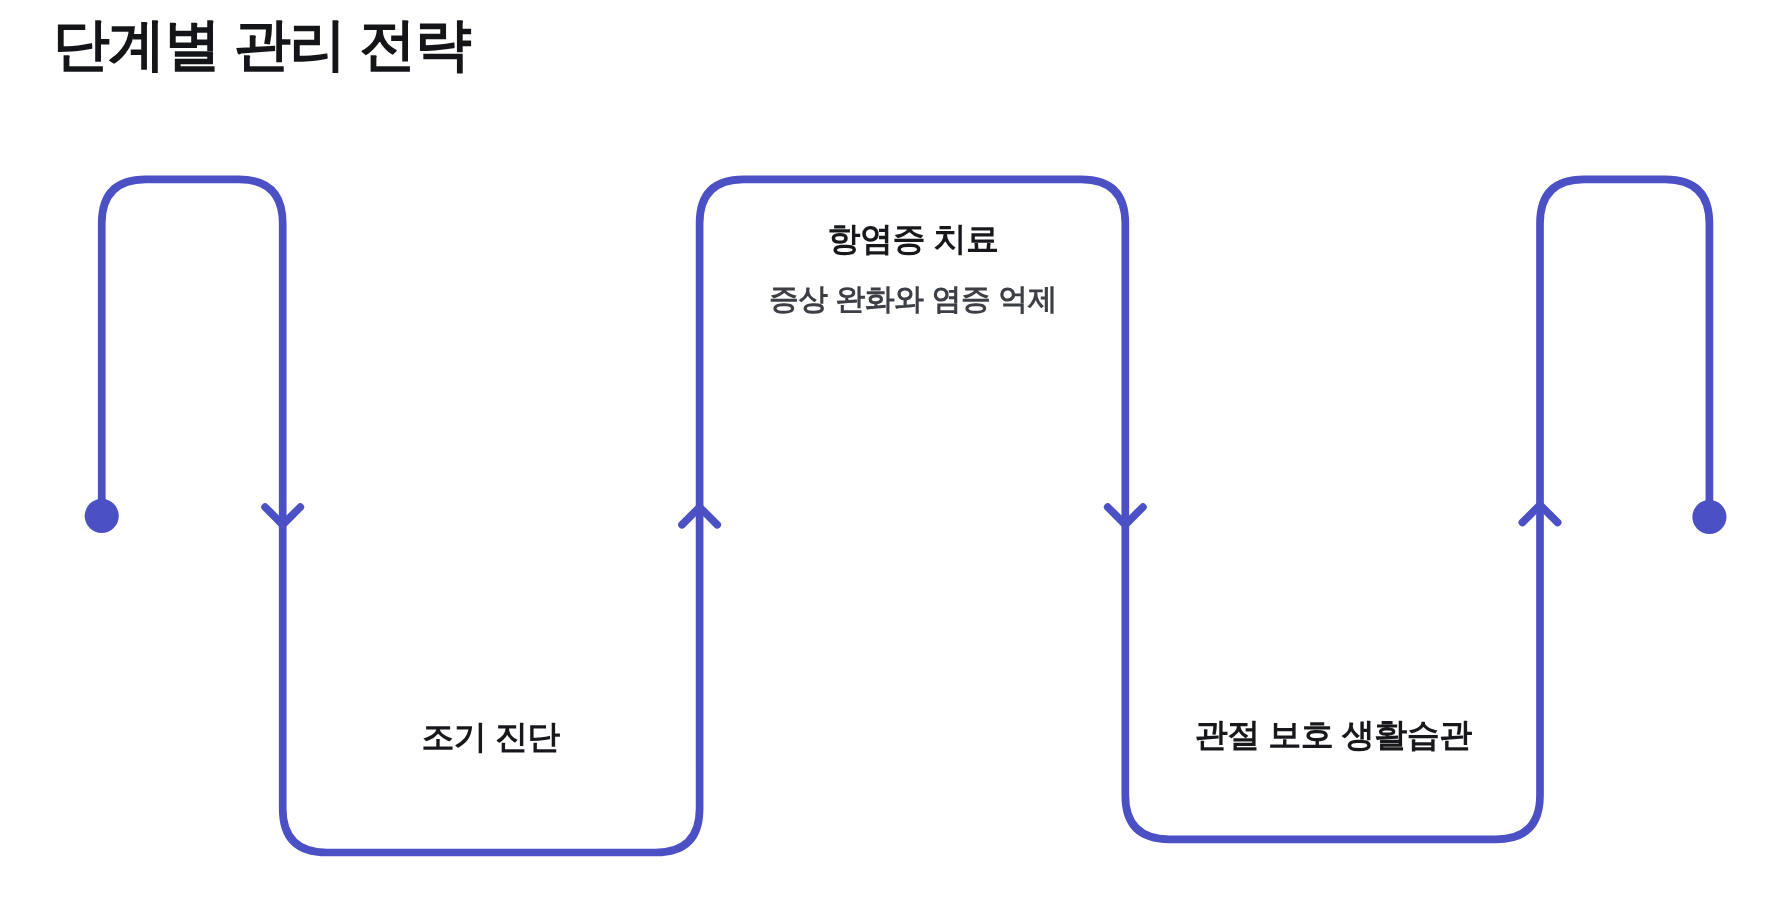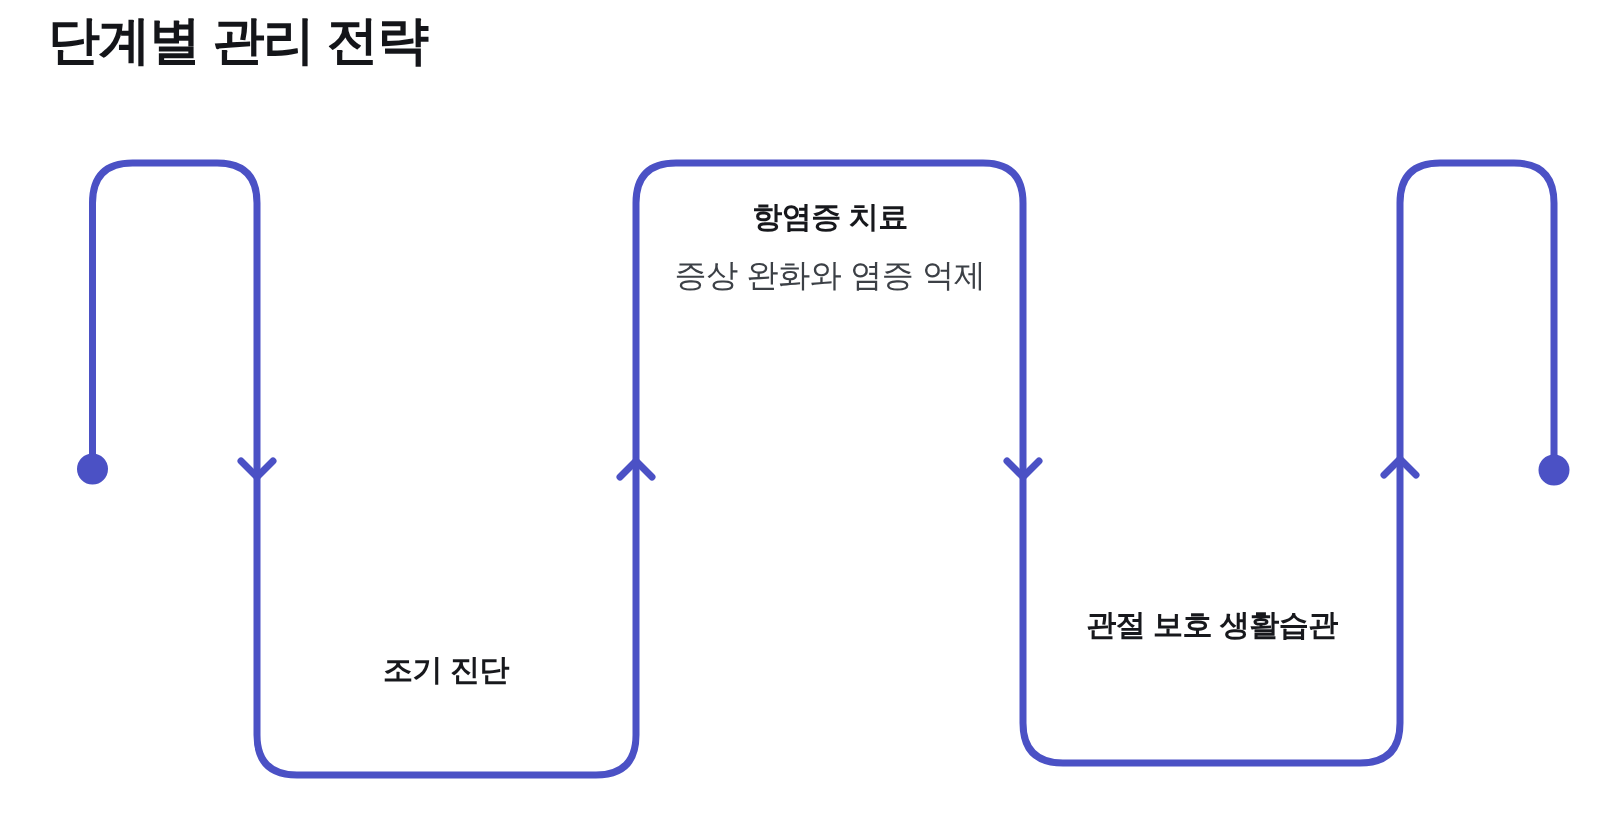--- a/index.html
+++ b/index.html
@@ -60,28 +60,28 @@
     white-space:nowrap;
     text-align:center;
   }
   .stage h2{
     font-size:30px;
     font-weight:700;
     color:var(--stage-title-color);
     letter-spacing:-0.5px;
   }
   .stage p{
-    font-size:32px;
-    font-weight:400;
+    font-size:27px;
+    font-weight:700;
     color:var(--stage-sub-color);
     letter-spacing:-0.3px;
   }
   .stage-treatment{left:830px;top:197px;}
   .stage-diagnosis{left:446px;top:650px;}
-  .stage-lifestyle{left:1212px;top:605px;}
+  .stage-lifestyle{left:1212px;top:648px;}
 </style>
 </head>
 <body>
 
 <div class="canvas">
 
   <h1 class="page-title">단계별 관리 전략</h1>
 
   <svg class="flow" viewBox="0 0 1619 815">
 

